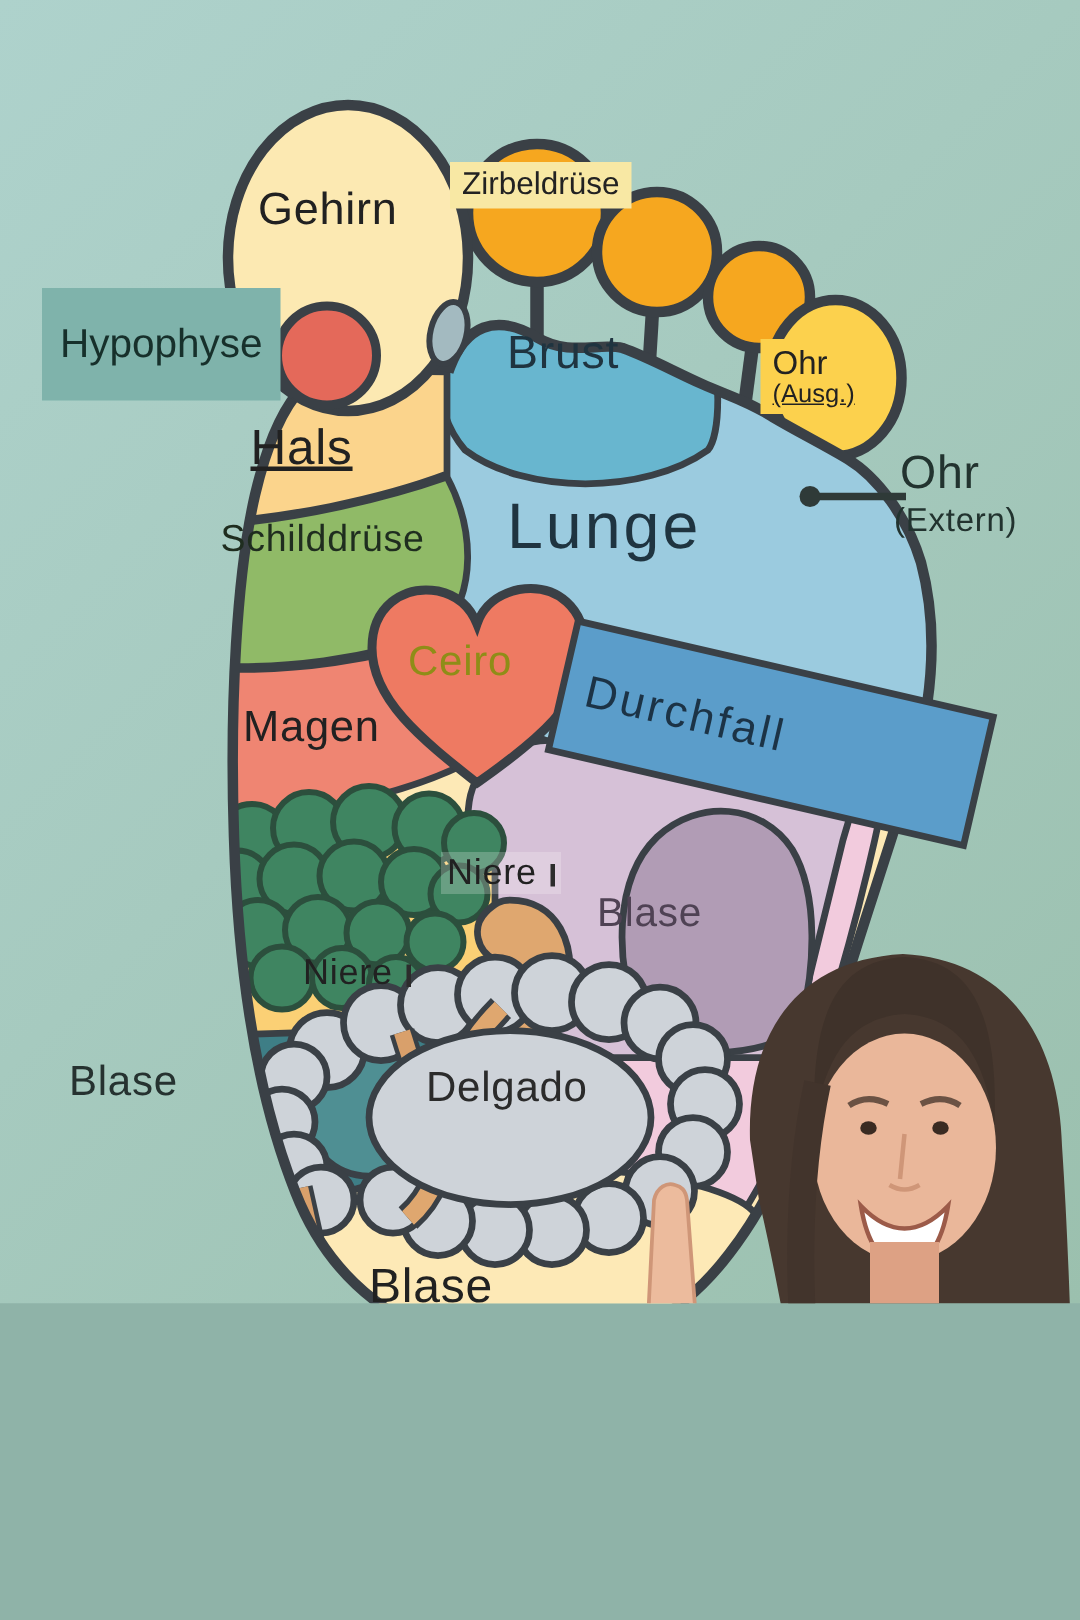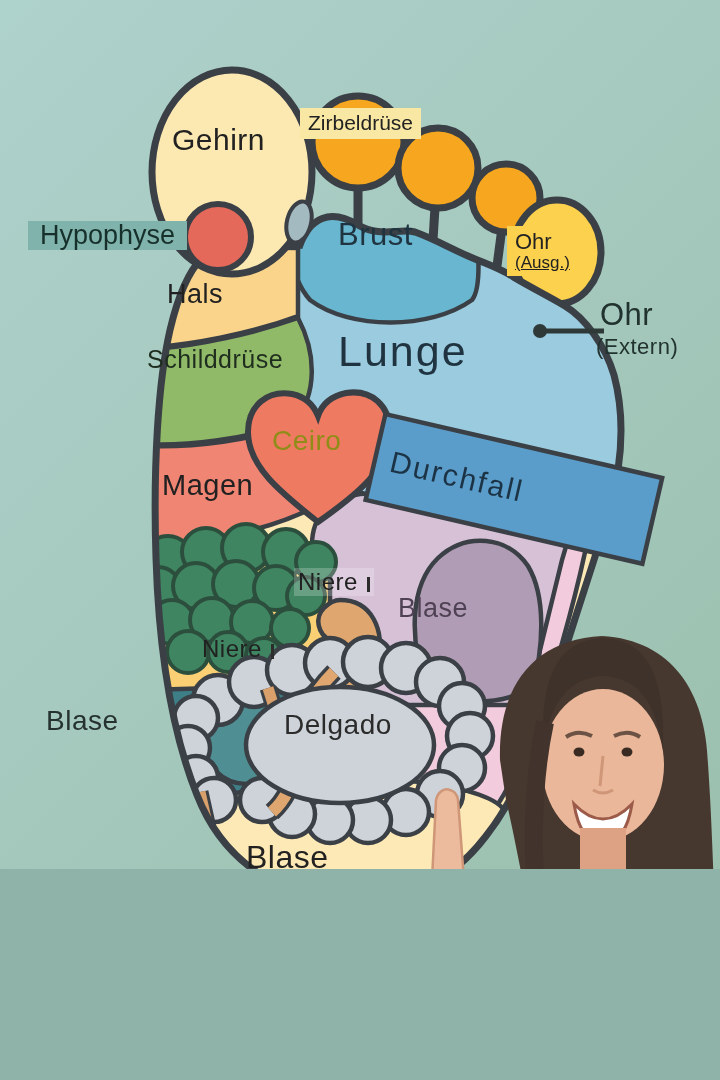--- a/index.html
+++ b/index.html
@@ -173,22 +173,22 @@
       <ellipse cx="12" cy="16" rx="15" ry="20" transform="rotate(144)" fill="#f5e9d2" stroke="#e3d2b0" stroke-width="2"></ellipse>
       <ellipse cx="-12" cy="16" rx="15" ry="20" transform="rotate(216)" fill="#f5e9d2" stroke="#e3d2b0" stroke-width="2"></ellipse>
       <ellipse cx="-19" cy="-6" rx="15" ry="20" transform="rotate(288)" fill="#f5e9d2" stroke="#e3d2b0" stroke-width="2"></ellipse>
       <circle cx="0" cy="0" r="8" fill="#eebb55"></circle>
     </g>
   </g>
 </svg>
 
 <div class="label" style="left:172px;top:124px;font-size:30px;">Gehirn</div>
 <div class="chip" style="left:300px;top:108px;font-size:21px;padding:4px 8px;background:#f8e8a4;color:#222;">Zirbeldrüse</div>
-<div class="chip" style="left:28px;top:221px;font-size:27px;padding:0 12px;background:#7fb3ab;color:#17302b;">Hypophyse</div>
-<div class="label" style="left:167px;top:280px;font-size:27px;">Hals</div>
+<div class="chip" style="left:28px;top:192px;font-size:27px;padding:23px 12px;background:#7fb3ab;color:#17302b;">Hypophyse</div>
+<div class="label" style="left:167px;top:280px;font-size:33px;text-decoration:underline;">Hals</div>
 <div class="label" style="left:147px;top:346px;font-size:25px;color:#1f2d1f;">Schilddrüse</div>
 <div class="label" style="left:338px;top:218px;font-size:31px;color:#1f3440;">Brust</div>
 <div class="chip" style="left:507px;top:226px;padding:4px 8px;background:#fcd14d;color:#222;">
   <div style="font-size:22px;">Ohr</div>
   <div style="font-size:17px;text-decoration:underline;">(Ausg.)</div>
 </div>
 <div class="label" style="left:338px;top:328px;font-size:43px;color:#1f3440;letter-spacing:2px;">Lunge</div>
 <div class="label" style="left:600px;top:298px;color:#22332f;">
   <div style="font-size:31px;">Ohr</div>
   <div style="font-size:22px;margin-left:-4px;margin-top:4px;">(Extern)</div>

